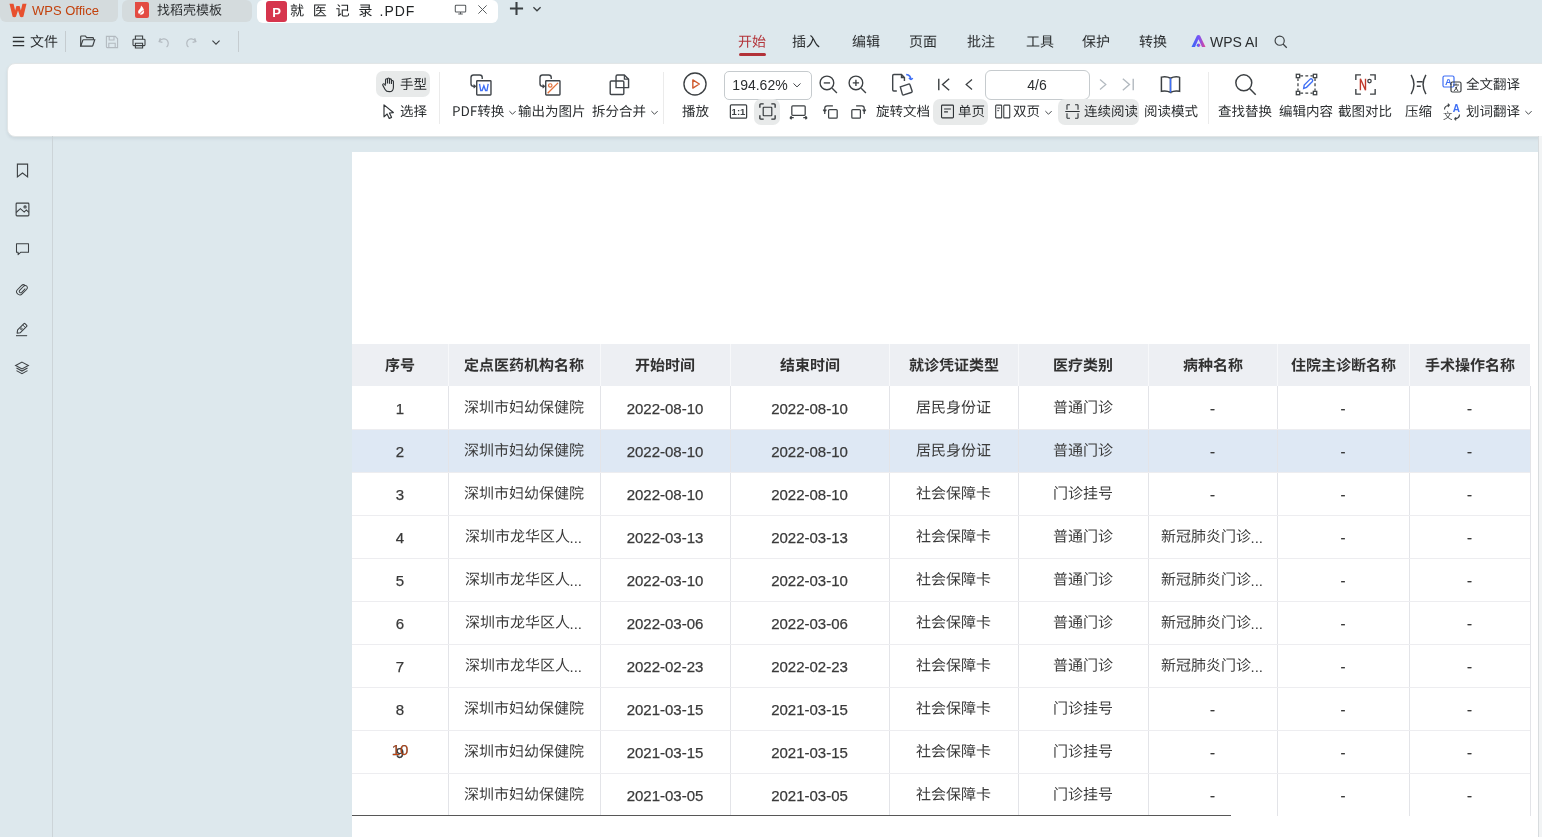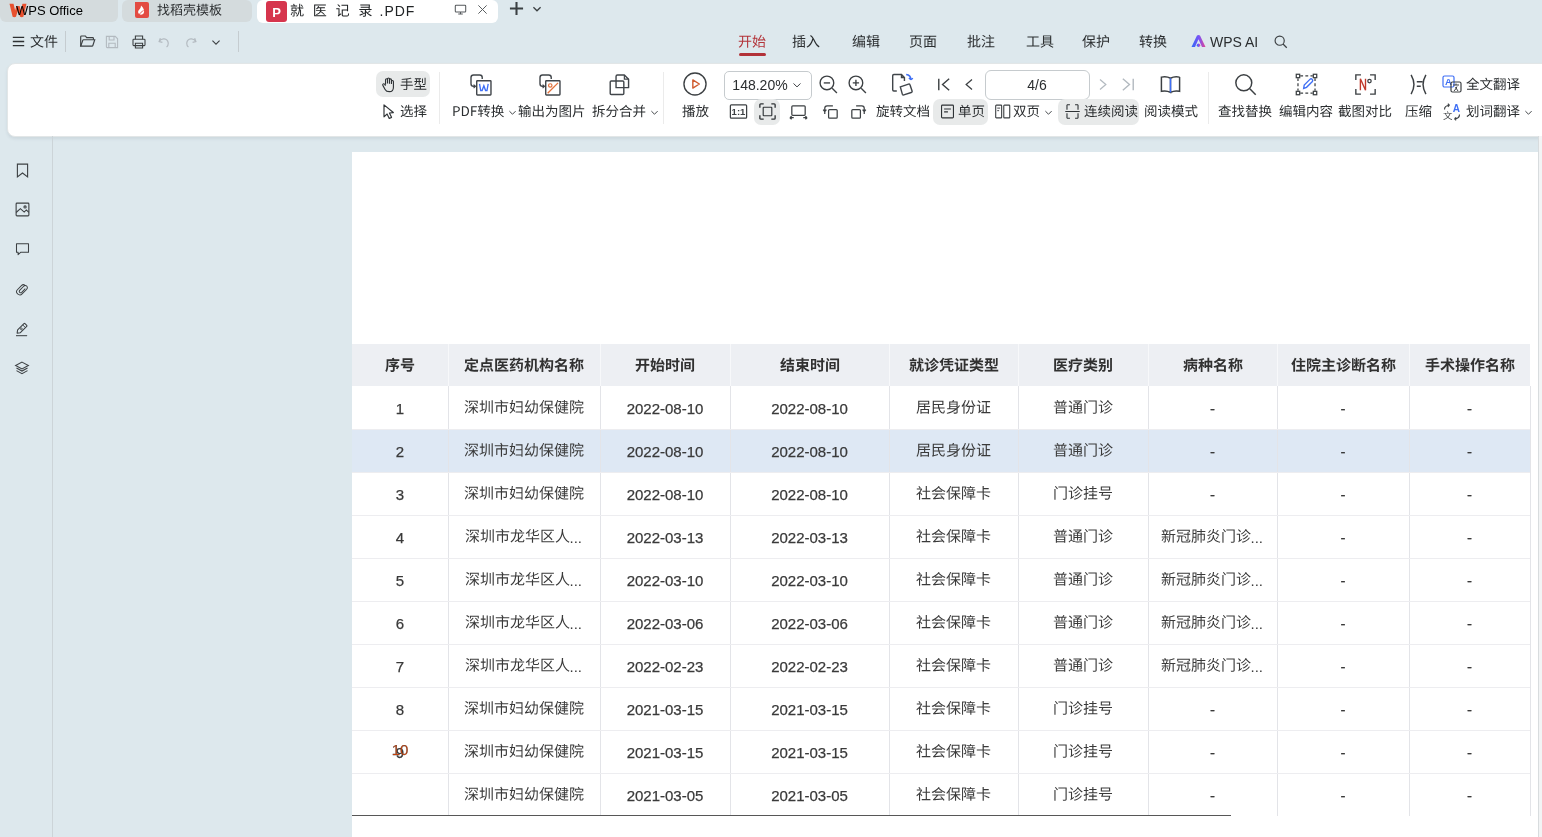--- a/index.html
+++ b/index.html
@@ -137,21 +137,21 @@
     </defs>
   </svg>
 <div style="position:absolute;left:0;top:0;width:1542px;height:63px;background:#dde8ed"></div>
 <div style="position:absolute;left:0;top:63px;width:1542px;height:774px;background:#dde8ed"></div>
 <div style="position:absolute;left:0.0px;top:0.0px;width:118.0px;height:22.0px;background:#d4dbdd;border-radius:0 0 6px 6px"></div>
 <div style="position:absolute;left:122.0px;top:0.0px;width:130.0px;height:22.0px;background:#d4dbdd;border-radius:6px"></div>
 <div style="position:absolute;left:257.0px;top:0.0px;width:241.0px;height:23.0px;background:#fff;border-radius:6px"></div>
 <svg style="position:absolute;left:9px;top:2px" width="18" height="17" viewBox="0 0 20 19">
     <path d="M0.5 2 H5 L6.8 9.5 L8.2 4.5 H11.8 L13.2 9.5 L15 2 H19.5 L16 16.5 Q14.2 17.5 12.3 16.5 L10 9.5 L7.7 16.5 Q5.8 17.5 4 16.5 Z" fill="#e8502e" stroke="none"></path>
   </svg>
-<div style="position:absolute;left:16px;top:10.0px;transform:translate(0,-50%);font:400 13px 'Liberation Sans',sans-serif;color:#000000;letter-spacing:0;white-space:nowrap">WPS Office</div>
+<div style="position:absolute;left:32.0px;top:10.0px;transform:translate(0,-50%);font:400 13px 'Liberation Sans',sans-serif;color:#c2410c;letter-spacing:0;white-space:nowrap">WPS Office</div>
 <svg style="position:absolute;left:133px;top:2px" width="16" height="16" viewBox="0 0 16 16">
     <path d="M2 0 H14 Q16 0 16 2 V14 Q16 16 14 16 H4 Q2 16 2 14 Z" fill="#e34b42"></path>
     <path d="M8 3.5 C8 6 6.5 7 5.5 8.5 C4.8 9.6 5 11.5 6.5 12.3 C8 13 10 12.6 10.8 11 C11.8 9 10.5 5.5 8 3.5 Z" fill="#fff"></path>
     <path d="M6.2 12.8 C7.5 10.5 8.6 9.6 10.6 8.6" stroke="#e34b42" stroke-width="0.9" fill="none"></path>
   </svg>
 <div style="position:absolute;left:157.0px;top:1.9px">
     <svg class="" style="" width="67" height="17" viewBox="0 0 67 17">
       <g fill="#2b2e30" transform="translate(0,12.61) scale(0.013000,-0.013000)">
         <use href="#g0" x="0"></use>
         <use href="#g1" x="1000"></use>
@@ -393,21 +393,21 @@
   </svg>
 <div style="position:absolute;left:681.5px;top:103.1px">
     <svg class="" style="" width="29" height="18" viewBox="0 0 29 18">
       <g fill="#2b2e30" transform="translate(0,13.09) scale(0.013500,-0.013500)">
         <use href="#g43" x="0"></use>
         <use href="#g44" x="1000"></use>
       </g>
     </svg>
   </div>
 <div style="position:absolute;left:724.0px;top:70.5px;width:86.0px;height:27.0px;background:#fff;border:1px solid #c6cbce;border-radius:5px"></div>
-<div style="position:absolute;left:760.0px;top:84.5px;transform:translate(-50%,-50%);font:400 14px 'Liberation Sans',sans-serif;color:#2b2e30;letter-spacing:0;white-space:nowrap">148.20%</div>
+<div style="position:absolute;left:760.0px;top:84.5px;transform:translate(-50%,-50%);font:400 14px 'Liberation Sans',sans-serif;color:#2b2e30;letter-spacing:0;white-space:nowrap">194.62%</div>
 <svg style="position:absolute;left:792.0px;top:80.0px" width="10" height="10" viewBox="0 0 13 13" fill="none" stroke="#3c4043" stroke-width="1.30">
     <path d="M2 4.5 L6.5 9 L11 4.5"></path>
   </svg>
 <svg style="position:absolute;left:817.5px;top:73.5px" width="21" height="21" viewBox="0 0 20 20" fill="none" stroke="#3c4043" stroke-width="1.30">
     <circle cx="8.5" cy="8.5" r="6.5"></circle>
     <path d="M13.5 13.5 L18 18"></path>
     <path d="M5.5 8.5 H11.5"></path>
   </svg>
 <svg style="position:absolute;left:846.5px;top:73.5px" width="21" height="21" viewBox="0 0 20 20" fill="none" stroke="#3c4043" stroke-width="1.30">
     <circle cx="8.5" cy="8.5" r="6.5"></circle>

